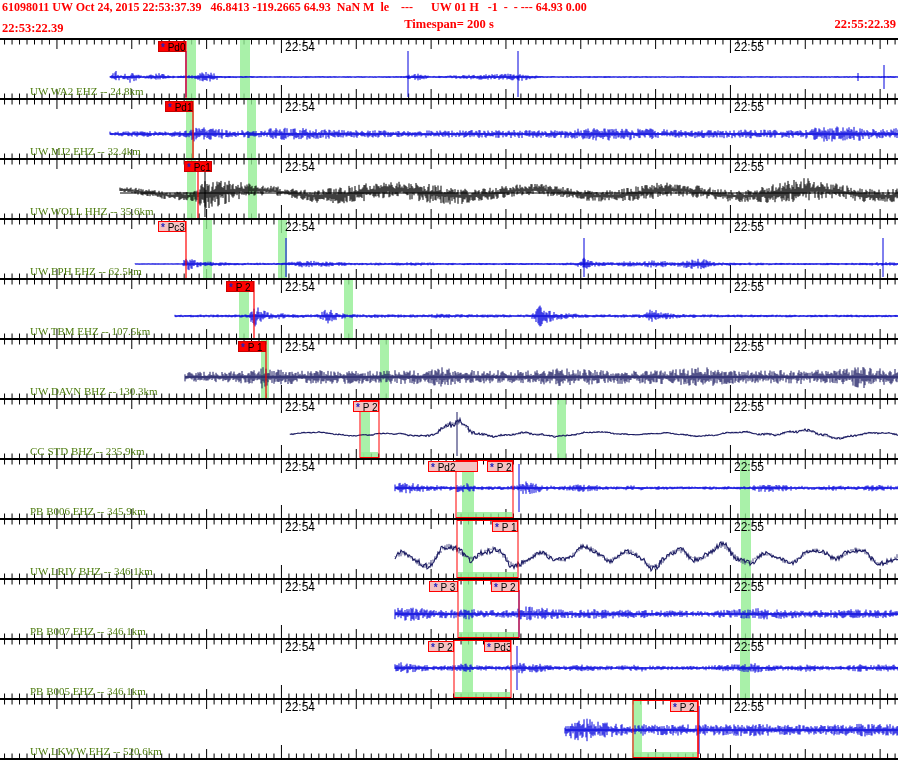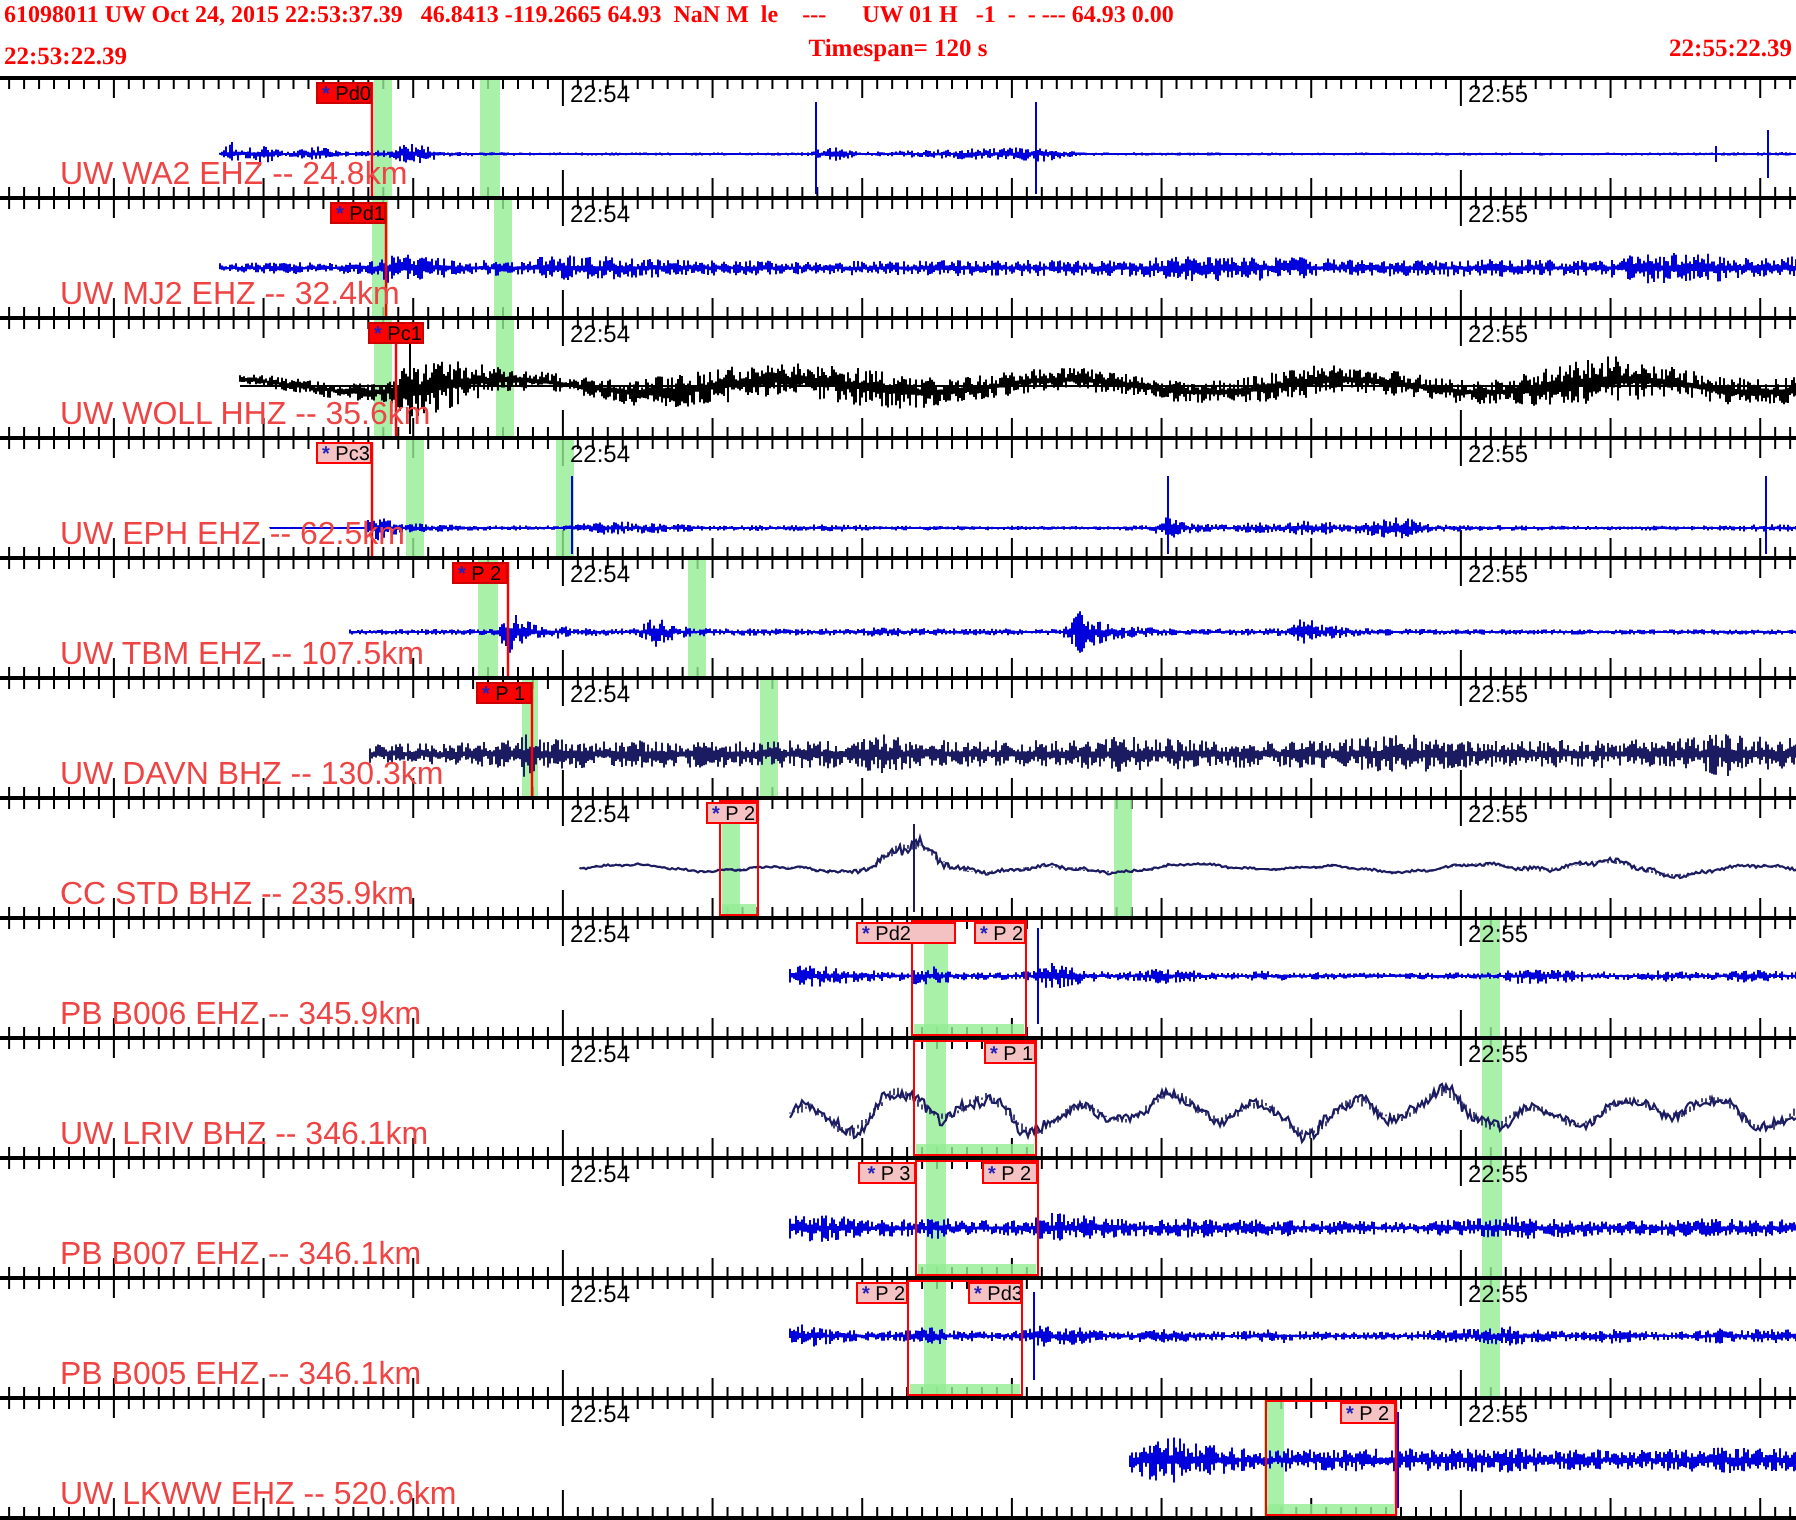--- a/index.html
+++ b/index.html
@@ -13,39 +13,39 @@
           font-family:"Liberation Serif",serif;font-weight:bold;
           font-size:12.5px;color:#f00;}
   .hl-left{position:absolute;left:2px;top:4px;}
   .hl-center{position:absolute;left:0;right:0;top:0;text-align:center;}
   .hl-right{position:absolute;right:2px;top:0;}
   #panels{position:absolute;top:38px;left:0;width:898px;}
   .panel{position:relative;width:898px;height:58px;border-top:2px solid #000;
          background:#fff;overflow:hidden;}
   .panel:last-child{border-bottom:2px solid #000;}
   .panel svg{position:absolute;left:0;top:0;}
-  .station-label{position:absolute;left:30px;bottom:1px;font-size:16px;
-                 color:#ef4444;z-index:5;letter-spacing:0px;}
+  .station-label{position:absolute;left:30px;bottom:1px;font-size:11px;
+                 color:#4d7c0f;z-index:5;letter-spacing:0px;font-family:Liberation Serif, serif;}
   .time-label{position:absolute;top:0px;font-size:12px;color:#000;z-index:4;}
   .pick-box{position:absolute;top:1px;height:11px;z-index:6;font-size:10px;
             line-height:11px;padding-left:2px;white-space:pre;overflow:hidden;
             box-sizing:border-box;}
   .pick-solid{background:#ff0000;border:1px solid #cc0000;}
   .pick-pink{background:#f4c2c2;border:1px solid #ff0000;}
   .pick-flag{color:#2222bb;font-weight:bold;}
   .pick-phase{color:#000;}
 </style>
 </head>
 <body>
 
 <div id="header">
   <div class="hline1">61098011 UW Oct 24, 2015 22:53:37.39   46.8413 -119.2665 64.93  NaN M  le    ---      UW 01 H   -1  -  - --- 64.93 0.00</div>
   <div class="hline2">
     <span class="hl-left">22:53:22.39</span>
-    <span class="hl-center">Timespan= 120 s</span>
+    <span class="hl-center">Timespan= 200 s</span>
     <span class="hl-right">22:55:22.39</span>
   </div>
 </div>
 
 <div id="panels">
     <div class="panel">
       <svg width="898" height="58" viewBox="0 0 898 58">
         <path d="M4.56 0V4.5M4.56 58V53.5M12.05 0V4.5M12.05 58V53.5M19.53 0V4.5M19.53 58V53.5M27.01 0V4.5M27.01 58V53.5M34.5 0V4.5M34.5 58V53.5M41.98 0V4.5M41.98 58V53.5M49.46 0V4.5M49.46 58V53.5M56.95 0V9M56.95 58V49M64.43 0V4.5M64.43 58V53.5M71.91 0V4.5M71.91 58V53.5M79.4 0V4.5M79.4 58V53.5M86.88 0V4.5M86.88 58V53.5M94.36 0V4.5M94.36 58V53.5M101.85 0V4.5M101.85 58V53.5M109.33 0V4.5M109.33 58V53.5M116.81 0V4.5M116.81 58V53.5M124.3 0V4.5M124.3 58V53.5M131.78 0V9M131.78 58V49M139.26 0V4.5M139.26 58V53.5M146.75 0V4.5M146.75 58V53.5M154.23 0V4.5M154.23 58V53.5M161.71 0V4.5M161.71 58V53.5M169.2 0V4.5M169.2 58V53.5M176.68 0V4.5M176.68 58V53.5M184.16 0V4.5M184.16 58V53.5M191.65 0V4.5M191.65 58V53.5M199.13 0V4.5M199.13 58V53.5M206.61 0V9M206.61 58V49M214.1 0V4.5M214.1 58V53.5M221.58 0V4.5M221.58 58V53.5M229.06 0V4.5M229.06 58V53.5M236.55 0V4.5M236.55 58V53.5M244.03 0V4.5M244.03 58V53.5M251.51 0V4.5M251.51 58V53.5M259 0V4.5M259 58V53.5M266.48 0V4.5M266.48 58V53.5M273.96 0V4.5M273.96 58V53.5M281.45 0V13M281.45 58V45M288.93 0V4.5M288.93 58V53.5M296.41 0V4.5M296.41 58V53.5M303.9 0V4.5M303.9 58V53.5M311.38 0V4.5M311.38 58V53.5M318.86 0V4.5M318.86 58V53.5M326.35 0V4.5M326.35 58V53.5M333.83 0V4.5M333.83 58V53.5M341.31 0V4.5M341.31 58V53.5M348.8 0V4.5M348.8 58V53.5M356.28 0V9M356.28 58V49M363.76 0V4.5M363.76 58V53.5M371.25 0V4.5M371.25 58V53.5M378.73 0V4.5M378.73 58V53.5M386.21 0V4.5M386.21 58V53.5M393.7 0V4.5M393.7 58V53.5M401.18 0V4.5M401.18 58V53.5M408.66 0V4.5M408.66 58V53.5M416.15 0V4.5M416.15 58V53.5M423.63 0V4.5M423.63 58V53.5M431.11 0V9M431.11 58V49M438.6 0V4.5M438.6 58V53.5M446.08 0V4.5M446.08 58V53.5M453.56 0V4.5M453.56 58V53.5M461.05 0V4.5M461.05 58V53.5M468.53 0V4.5M468.53 58V53.5M476.01 0V4.5M476.01 58V53.5M483.5 0V4.5M483.5 58V53.5M490.98 0V4.5M490.98 58V53.5M498.46 0V4.5M498.46 58V53.5M505.95 0V9M505.95 58V49M513.43 0V4.5M513.43 58V53.5M520.91 0V4.5M520.91 58V53.5M528.4 0V4.5M528.4 58V53.5M535.88 0V4.5M535.88 58V53.5M543.36 0V4.5M543.36 58V53.5M550.85 0V4.5M550.85 58V53.5M558.33 0V4.5M558.33 58V53.5M565.81 0V4.5M565.81 58V53.5M573.3 0V4.5M573.3 58V53.5M580.78 0V9M580.78 58V49M588.26 0V4.5M588.26 58V53.5M595.75 0V4.5M595.75 58V53.5M603.23 0V4.5M603.23 58V53.5M610.71 0V4.5M610.71 58V53.5M618.2 0V4.5M618.2 58V53.5M625.68 0V4.5M625.68 58V53.5M633.16 0V4.5M633.16 58V53.5M640.65 0V4.5M640.65 58V53.5M648.13 0V4.5M648.13 58V53.5M655.61 0V9M655.61 58V49M663.1 0V4.5M663.1 58V53.5M670.58 0V4.5M670.58 58V53.5M678.06 0V4.5M678.06 58V53.5M685.55 0V4.5M685.55 58V53.5M693.03 0V4.5M693.03 58V53.5M700.51 0V4.5M700.51 58V53.5M708 0V4.5M708 58V53.5M715.48 0V4.5M715.48 58V53.5M722.96 0V4.5M722.96 58V53.5M730.44 0V13M730.44 58V45M737.93 0V4.5M737.93 58V53.5M745.41 0V4.5M745.41 58V53.5M752.89 0V4.5M752.89 58V53.5M760.38 0V4.5M760.38 58V53.5M767.86 0V4.5M767.86 58V53.5M775.34 0V4.5M775.34 58V53.5M782.83 0V4.5M782.83 58V53.5M790.31 0V4.5M790.31 58V53.5M797.79 0V4.5M797.79 58V53.5M805.28 0V9M805.28 58V49M812.76 0V4.5M812.76 58V53.5M820.24 0V4.5M820.24 58V53.5M827.73 0V4.5M827.73 58V53.5M835.21 0V4.5M835.21 58V53.5M842.69 0V4.5M842.69 58V53.5M850.18 0V4.5M850.18 58V53.5M857.66 0V4.5M857.66 58V53.5M865.14 0V4.5M865.14 58V53.5M872.63 0V4.5M872.63 58V53.5M880.11 0V9M880.11 58V49M887.59 0V4.5M887.59 58V53.5M895.08 0V4.5M895.08 58V53.5" stroke="#000000" stroke-width="1" fill="none"></path>
         <rect x="187" y="0" width="9" height="58" fill="rgba(148,238,148,0.8)"></rect>
         <rect x="240" y="0" width="10" height="58" fill="rgba(148,238,148,0.8)"></rect>

